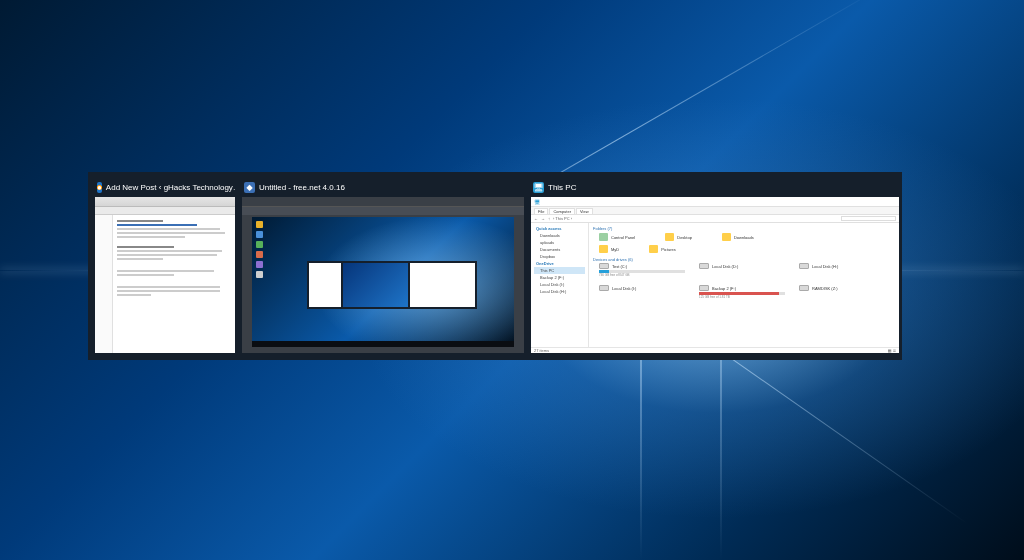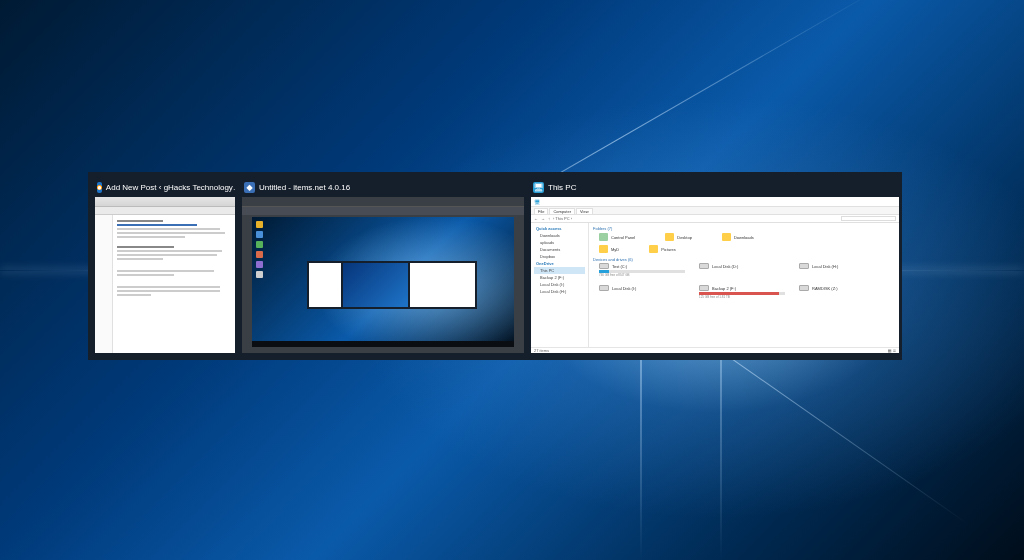--- a/index.html
+++ b/index.html
@@ -135,21 +135,21 @@
         <div class="line" style="width:90%"></div>
         <div class="line" style="width:90%"></div>
         <div class="line" style="width:30%"></div>
       </div>
     </div>
   </div>
 
   <div class="task t2">
     <div class="task-hdr">
       <span class="ico" style="background:#3b6fb5;color:#fff;">◆</span>
-      <span>Untitled - items.net 4.0.16</span>
+      <span>Untitled - free.net 4.0.16</span>
     </div>
     <div class="thumb">
       <div class="pribbon"></div>
         <div class="ptools"></div>
       <div class="canvas">
         <div class="dicons">
           <span style="background:#e8b12a"></span>
           <span style="background:#4a90d9"></span>
           <span style="background:#57b05a"></span>
           <span style="background:#d96b4a"></span>

